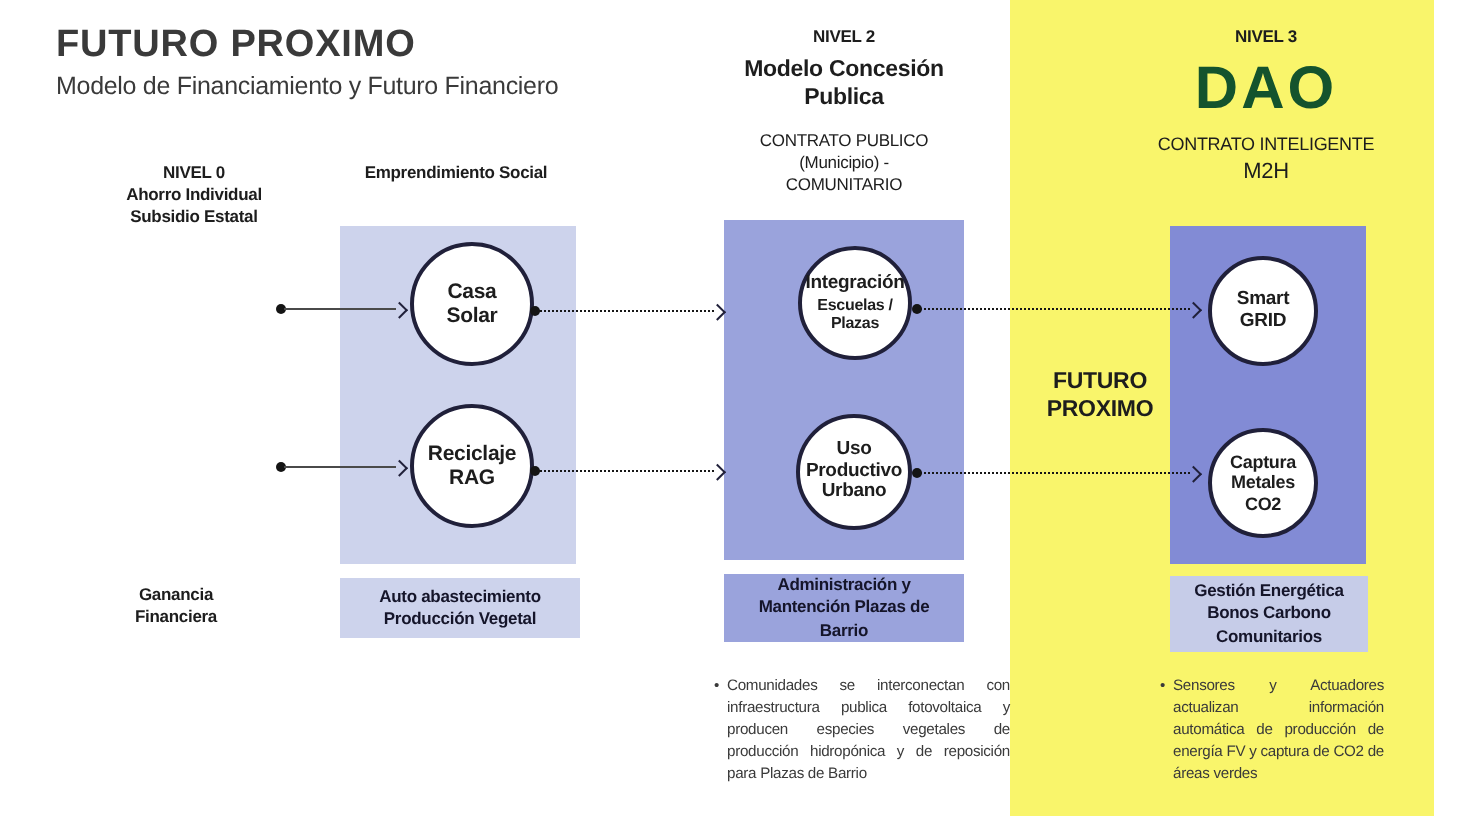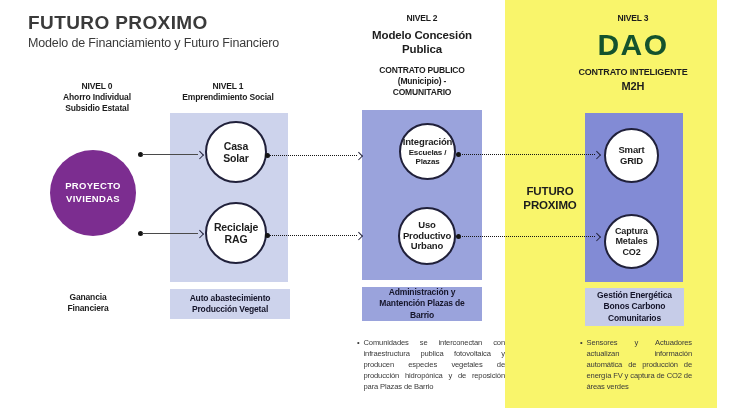--- a/index.html
+++ b/index.html
@@ -17,21 +17,21 @@
   
   .yellow{left:505px; top:0; width:212px; height:408px; background:#F9F56B;}
 
   
   .title{left:28px; top:12px; font-size:19px; font-weight:bold; color:#3a3a3a; letter-spacing:0.4px;}
   .subtitle{left:28px; top:36px; font-size:12.5px; color:#3a3a3a;}
 
   .lvl-hdr{font-size:8.5px; font-weight:bold; line-height:1.3; color:#1d1d1d;}
   .lvl-sub{font-size:8.5px; font-weight:bold; line-height:1.25; color:#1d1d1d;}
   .big-sub{font-size:11.5px; font-weight:bold; line-height:1.2; color:#1d1d1d;}
-  .contract{font-size:8.5px; font-weight:bold; line-height:1.3; color:#1d1d1d;}
+  .contract{font-size:8.5px; font-weight:normal; line-height:1.3; color:#1d1d1d;}
   .dao{font-size:30px; font-weight:bold; letter-spacing:1.5px; color:#14532d; line-height:1;}
 
   
   .col{z-index:1;}
   .col1{left:170px; top:113px; width:118px; height:169px; background:#CDD3EC;}
   .col2{left:362px; top:110px; width:120px; height:170px; background:#9AA3DC;}
   .col3{left:585px; top:113px; width:98px;  height:169px; background:#828BD5;}
 
   
   .node{
@@ -82,21 +82,20 @@
 
   <div class="abs title">FUTURO PROXIMO</div>
   <div class="abs subtitle">Modelo de Financiamiento y Futuro Financiero</div>
 
   <div class="abs ctr" style="left:37px; top:81px; width:120px;">
     <div class="lvl-hdr">NIVEL 0</div>
     <div class="lvl-sub ml">Ahorro Individual
 Subsidio Estatal</div>
   </div>
   <div class="abs ctr" style="left:168px; top:81px; width:120px;">
-    <div class="lvl-hdr">NIVEL 1</div>
     <div class="lvl-sub">Emprendimiento Social</div>
   </div>
   <div class="abs ctr" style="left:347px; top:13px; width:150px;">
     <div class="lvl-hdr">NIVEL 2</div>
     <div class="big-sub ml" style="margin-top:5px;">Modelo Concesión
 Publica</div>
     <div class="contract ml" style="margin-top:8px;">CONTRATO PUBLICO
 (Municipio) -
 COMUNITARIO</div>
   </div>
@@ -107,22 +106,20 @@
     <div class="contract" style="font-size:11px;text-align:center;">M2H</div>
   </div>
 
   <div class="abs col col1"></div>
   <div class="abs col col2"></div>
   <div class="abs col col3"></div>
 
   <div class="abs ctr futuro-mid ml">FUTURO
 PROXIMO</div>
 
-  <div class="abs purple-node ml">PROYECTO
-VIVIENDAS</div>
 
   <div class="abs node" style="left:205px; top:121px; width:62px; height:62px;">
     <div class="node-main ml">Casa
 Solar</div>
   </div>
   <div class="abs node" style="left:205px; top:202px; width:62px; height:62px;">
     <div class="node-main ml">Reciclaje
 RAG</div>
   </div>
 

